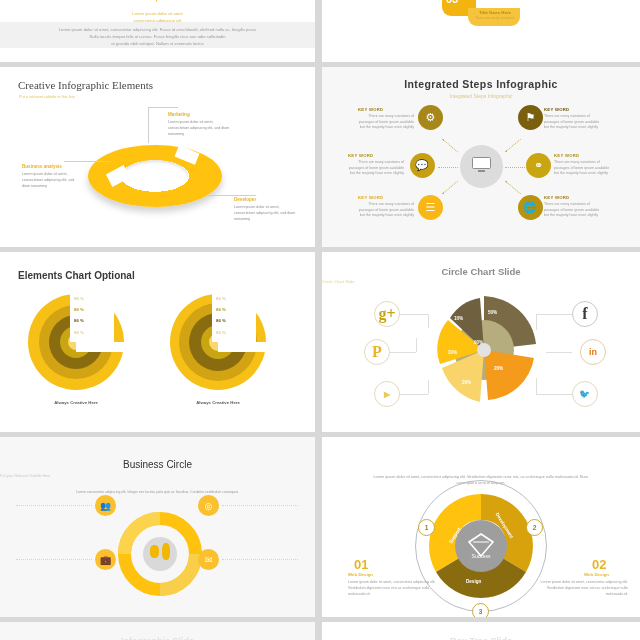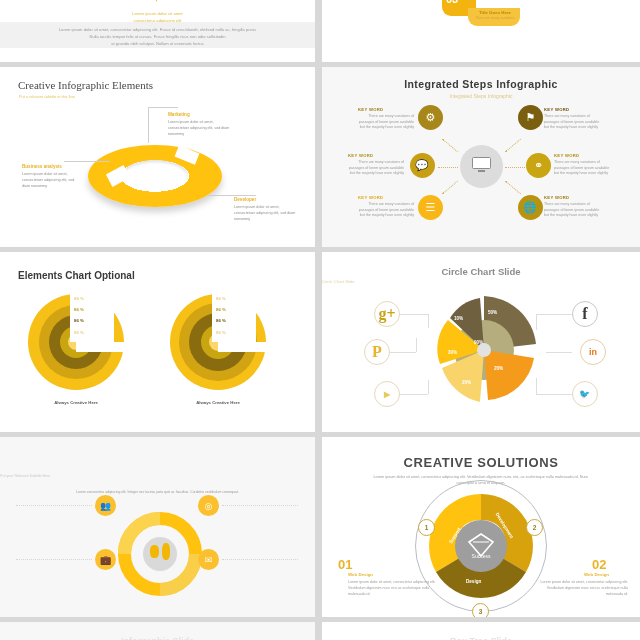--- a/index.html
+++ b/index.html
@@ -324,20 +324,21 @@
     <div class="soc" style="left:52px; top:49px; color:#c9a215; font-family:'Liberation Serif',serif;">g+</div>
     <div class="soc" style="left:42px; top:87px; color:#e8b429; font-family:'Liberation Serif',serif;">P</div>
     <div class="soc" style="left:52px; top:129px; color:#e8c95a; font-size:8px;">▶</div>
 
     <div class="soc" style="left:250px; top:49px; color:#3a3a3a; font-family:'Liberation Serif',serif; border-color:#c9c9c9;">f</div>
     <div class="soc" style="left:258px; top:87px; color:#e07b1c; font-size:9px; border-color:#e4cfa8;">in</div>
     <div class="soc" style="left:250px; top:129px; color:#e8a81c; font-size:9px;">🐦</div>
   </div>
 
   <div class="slide shade" id="p7">
+    <div class="hd t-title" style="font-weight:normal; color:#333;">Business Circle</div>
     <div class="hdsub">Put your Relevant Subtitle Here</div>
     <div class="lead lorem">Lorem consectetur adipiscing elit. Integer nec lacinia justo quis ac faucibus. Curabitur vestibulum consequat.</div>
 
     <div class="cyc">
       <div class="cycRing"></div>
       <div class="cycRing l" style="clip-path:polygon(0 0,50% 0,50% 50%,0 50%);"></div>
       <div class="cycRing l" style="clip-path:polygon(50% 50%,100% 50%,100% 100%,50% 100%); border-color:#f9cf4a;"></div>
       <div class="globe">
         <div class="globeBlob" style="left:7px; top:8px; width:9px; height:13px;"></div>
         <div class="globeBlob" style="left:19px; top:6px; width:8px; height:17px;"></div>
@@ -357,21 +358,20 @@
         <span>✉</span>
       </div>
 
     <div class="dline" style="left:16px; top:68px;"></div>
     <div class="dline" style="left:16px; top:122px;"></div>
     <div class="dline" style="left:222px; top:68px;"></div>
     <div class="dline" style="left:222px; top:122px;"></div>
   </div>
 
   <div class="slide" id="p8">
-    <div class="hd t-title">CREATIVE SOLUTIONS</div>
     <div class="lead lorem">Lorem ipsum dolor sit amet, consectetur adipiscing elit. Vestibulum dignissim nunc nisi, ac scelerisque nulla malesuada id. Nunc consequat a urna et aliquam.</div>
 
     <div class="wheel">
       <div class="outline"></div>
       <svg viewBox="0 0 106 106" width="106" height="106">
         <path d="M53 1 A52 52 0 0 0 8 79 L33 64 A23 23 0 0 1 53 27 Z" fill="#ffc20e"></path>
         <path d="M53 1 A52 52 0 0 1 98 79 L73 64 A23 23 0 0 0 53 27 Z" fill="#d8a20d"></path>
         <path d="M8 79 A52 52 0 0 0 98 79 L73 64 A23 23 0 0 1 33 64 Z" fill="#8a6c10"></path>
       </svg>
       <div class="core">
@@ -382,21 +382,21 @@
       </div>
       <div class="coreTxt">Success</div>
       <div class="wlbl" style="left:18px; top:40px; transform:rotate(-58deg); color:#fff;">Support</div>
       <div class="wlbl" style="left:62px; top:30px; transform:rotate(58deg); color:#fff;">Development</div>
       <div class="wlbl" style="left:38px; top:86px; color:#fff;">Design</div>
       <div class="badge" style="left:-10px; top:26px;">1</div>
       <div class="badge" style="left:98px; top:26px;">2</div>
       <div class="badge" style="left:44px; top:110px;">3</div>
     </div>
 
-    <div class="bignum" style="left:16px; top:120px;">01</div>
+    <div class="bignum" style="left:32px; top:120px;">01</div>
     <div class="bigsub" style="left:26px; top:135px;">Web Design</div>
     <div class="bigbody" style="left:26px; top:143px;">Lorem ipsum dolor sit amet, consectetur adipiscing elit. Vestibulum dignissim nunc nisi ac scelerisque nulla malesuada id.</div>
 
     <div class="bignum" style="left:270px; top:120px;">02</div>
     <div class="bigsub" style="left:262px; top:135px;">Web Design</div>
     <div class="bigbody" style="left:214px; top:143px; text-align:right;">Lorem ipsum dolor sit amet, consectetur adipiscing elit. Vestibulum dignissim nunc nisi ac scelerisque nulla malesuada id.</div>
   </div>
 
   <div class="slide shade" id="p9">
     <div class="ghost">Infographic Slide</div>

